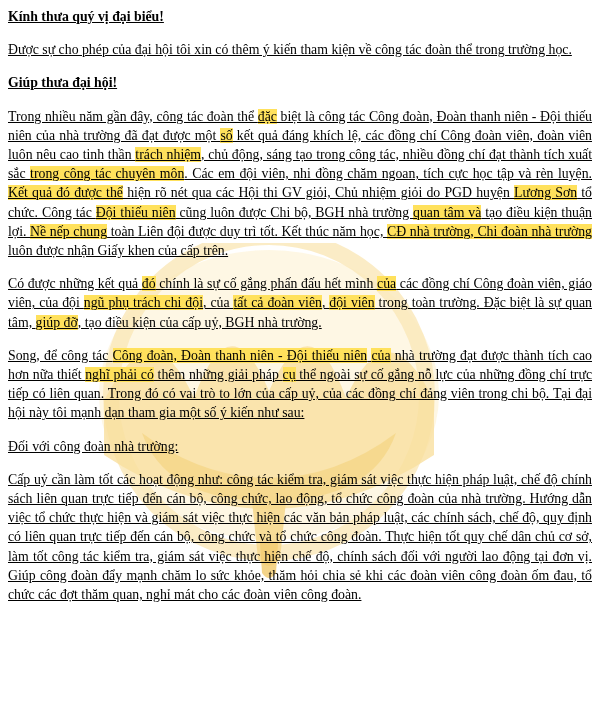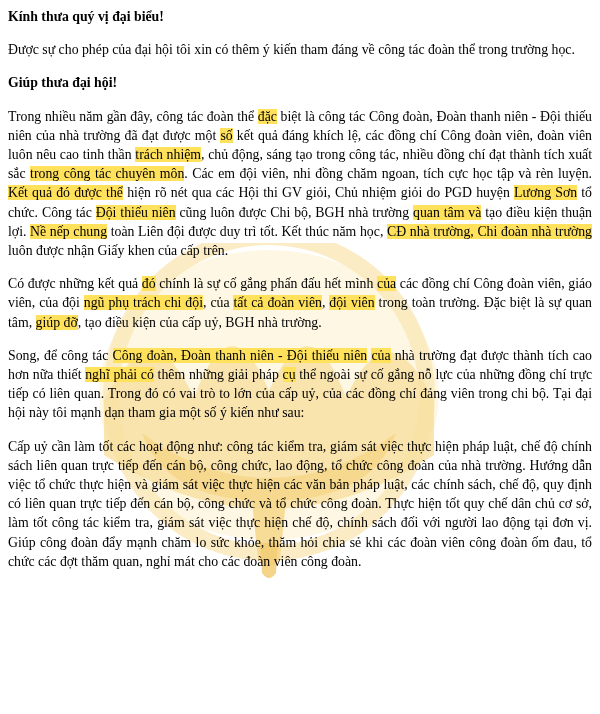--- a/index.html
+++ b/index.html
@@ -7,20 +7,21 @@
     width: 600px; height: 714px; overflow: hidden;
     background: #ffffff;
     font-family: "Liberation Serif", "DejaVu Serif", serif;
   }
   .page {
     position: relative;
     width: 600px; height: 714px;
     box-sizing: border-box;
     padding: 7px 8px 0 8px;
     background: #ffffff;
+    text-decoration: underline;
   }
   .watermark {
     position: absolute;
     left: 72px; top: 243px;
     width: 395px; height: 352px;
     z-index: 0;
     pointer-events: none;
   }
   .content {
     position: relative;
@@ -48,21 +49,22 @@
       <path d="M32 158 Q80 62 122 155 Q158 55 197 148 Q238 55 274 155 Q316 62 362 158
                L362 212 Q280 266 197 266 Q114 266 32 212 Z" fill="#f8df9e" opacity="0.78"></path>
       <path d="M70 190 Q130 235 197 235 Q264 235 324 190 Q300 258 197 258 Q94 258 70 190 Z" fill="#f4d27c" opacity="0.6"></path>
       <path d="M180 258 Q197 248 214 258 L208 316 Q197 330 186 316 Z" fill="#f6d88e" opacity="0.9"></path>
       <path d="M188 300 L206 300 L204 330 Q197 340 190 330 Z" fill="#f2cd74" opacity="0.85"></path>
     </svg>
   </div>
 
   <div class="content" id="doc-content">
       <p class="para bold"><span>Kính thưa quý vị đại biểu!</span></p>
-      <p class="para"><span>Được sự cho phép của đại hội tôi xin có thêm ý kiến tham đáng về công tác đoàn thể trong trường học.</span></p>
+      <p class="para"><span>Được sự cho phép của đại hội tôi xin có thêm ý kiến tham kiện về công tác đoàn thể trong trường học.</span></p>
       <p class="para bold"><span>Giúp thưa đại hội!</span></p>
       <p class="para"><span>Trong nhiều năm gần đây, công tác đoàn thể </span><span class="hl">đặc</span><span> biệt là công tác Công đoàn, Đoàn thanh niên - Đội thiếu niên của nhà trường đã đạt được một </span><span class="hl">số</span><span> kết quả đáng khích lệ, các đồng chí Công đoàn viên, đoàn viên luôn nêu cao tinh thần </span><span class="hl">trách nhiệm</span><span>, chủ động, sáng tạo trong công tác, nhiều đồng chí đạt thành tích xuất sắc </span><span class="hl">trong công tác chuyên môn</span><span>. Các em đội viên, nhi đồng chăm ngoan, tích cực học tập và rèn luyện. </span><span class="hl">Kết quả đó được thể</span><span> hiện rõ nét qua các Hội thi GV giỏi, Chủ nhiệm giỏi do PGD huyện </span><span class="hl">Lương Sơn</span><span> tổ chức. Công tác </span><span class="hl">Đội thiếu niên</span><span> cũng luôn được Chi bộ, BGH nhà trường </span><span class="hl">quan tâm và</span><span> tạo điều kiện thuận lợi. </span><span class="hl">Nề nếp chung</span><span> toàn Liên đội được duy trì tốt. Kết thúc năm học, </span><span class="hl">CĐ nhà trường, Chi đoàn nhà trường</span><span> luôn được nhận Giấy khen của cấp trên.</span></p>
       <p class="para"><span>Có được những kết quả </span><span class="hl">đó</span><span> chính là sự cố gắng phấn đấu hết mình </span><span class="hl">của</span><span> các đồng chí Công đoàn viên, giáo viên, của đội </span><span class="hl">ngũ phụ trách chi đội</span><span>, của </span><span class="hl">tất cả đoàn viên</span><span>, </span><span class="hl">đội viên</span><span> trong toàn trường. Đặc biệt là sự quan tâm, </span><span class="hl">giúp đỡ</span><span>, tạo điều kiện của cấp uỷ, BGH nhà trường.</span></p>
       <p class="para"><span>Song, để công tác </span><span class="hl">Công đoàn, Đoàn thanh niên - Đội thiếu niên</span><span> </span><span class="hl">của</span><span> nhà trường đạt được thành tích cao hơn nữa thiết </span><span class="hl">nghĩ phải có</span><span> thêm những giải pháp </span><span class="hl">cụ</span><span> thể ngoài sự cố gắng nỗ lực của những đồng chí trực tiếp có liên quan. Trong đó có vai trò to lớn của cấp uỷ, của các đồng chí đảng viên trong chi bộ. Tại đại hội này tôi mạnh dạn tham gia một số ý kiến như sau:</span></p>
+      <p class="para"><span>Đối với công đoàn nhà trường:</span></p>
       <p class="para"><span>Cấp uỷ cần làm tốt các hoạt động như: công tác kiểm tra, giám sát việc thực hiện pháp luật, chế độ chính sách liên quan trực tiếp đến cán bộ, công chức, lao động, tổ chức công đoàn của nhà trường. Hướng dẫn việc tổ chức thực hiện và giám sát việc thực hiện các văn bản pháp luật, các chính sách, chế độ, quy định có liên quan trực tiếp đến cán bộ, công chức và tổ chức công đoàn. Thực hiện tốt quy chế dân chủ cơ sở, làm tốt công tác kiểm tra, giám sát việc thực hiện chế độ, chính sách đối với người lao động tại đơn vị. Giúp công đoàn đẩy mạnh chăm lo sức khỏe, thăm hỏi chia sẻ khi các đoàn viên công đoàn ốm đau, tổ chức các đợt thăm quan, nghỉ mát cho các đoàn viên công đoàn.</span></p>
     </div>
 
 </div>
 
 </body></html>

